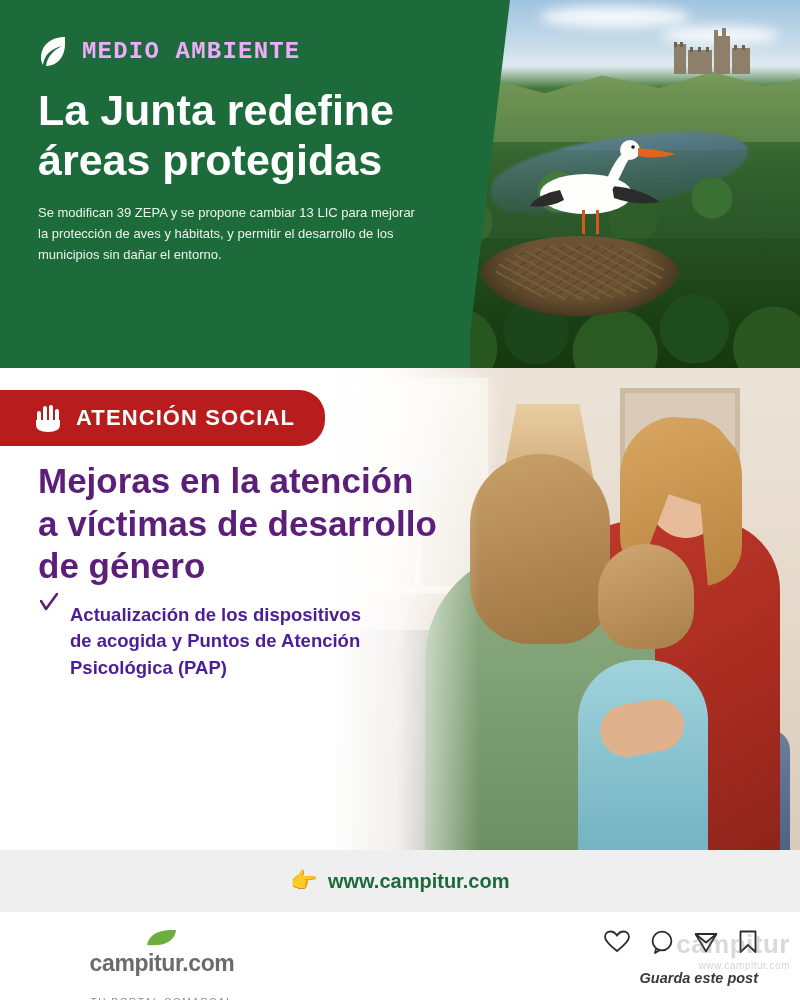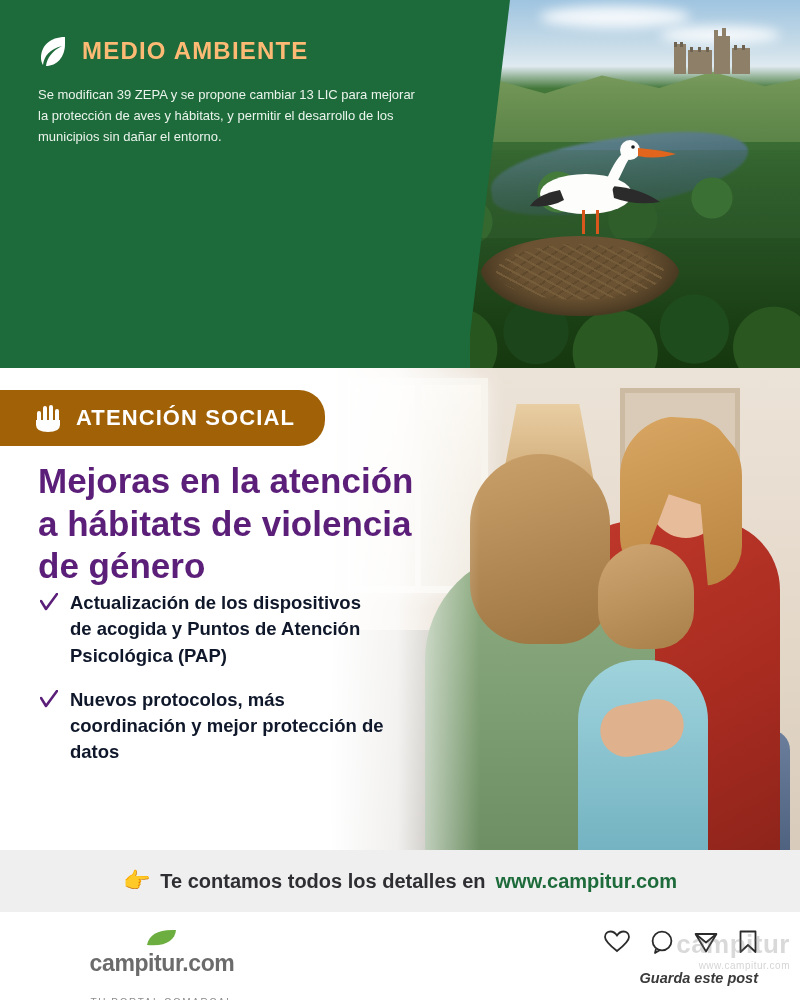--- a/index.html
+++ b/index.html
@@ -95,21 +95,21 @@
     background:#1d6b3a;
     clip-path: polygon(0 0, 100% 0, 45% 100%, 0 100%);
   }
   .kicker1 {
     position: relative; z-index: 3;
     display: flex; align-items: center; gap: 14px;
     padding: 34px 0 0 38px;
   }
   .kicker1 .leaf-icon { width: 30px; height: 34px; flex: 0 0 auto; }
   .kicker1-label {
-    color: #fdba74; font-size: 24px; font-weight: bold; letter-spacing: 1.2px;
+    color: #f0abfc; font-size: 24px; font-weight: bold; letter-spacing: 1.2px; font-family: Liberation Mono, monospace;
   }
   .headline1 {
     position: relative; z-index: 3;
     margin: 18px 0 0 38px;
     color: #ffffff; font-size: 43px; line-height: 1.16; font-weight: bold;
     width: 390px;
   }
   .body1 {
     position: relative; z-index: 3;
     margin: 16px 0 0 38px; width: 380px;
@@ -213,21 +213,21 @@
     background: #e0b18d; border-radius: 30px; transform: rotate(-10deg);
   }
   .s2-fade {
     position:absolute; left:0; top:0; width: 150px; height: 100%;
     background: linear-gradient(to right, #ffffff 0%, rgba(255,255,255,.85) 45%, rgba(255,255,255,0) 100%);
   }
 
   .badge2 {
     position: absolute; left: 0; top: 22px; z-index: 4;
     display: flex; align-items: center; gap: 14px;
-    background: #a16207; color: #fff;
+    background: #b91c1c; color: #fff;
     padding: 13px 30px 13px 34px;
     border-radius: 0 26px 26px 0;
   }
   .badge2 .hand-icon { width: 28px; height: 30px; flex: 0 0 auto; }
   .badge2-label { font-size: 22px; font-weight: bold; letter-spacing: 1.1px; }
 
   .headline2 {
     position: absolute; left: 38px; top: 92px; z-index: 4;
     width: 400px;
     color: #5b1f79; font-size: 35px; font-weight: bold; line-height: 1.22;
@@ -235,21 +235,21 @@
   .bullets {
     position: absolute; left: 40px; top: 222px; z-index: 4; width: 345px;
   }
   .bullet {
     display: flex; gap: 12px; margin-bottom: 18px;
   }
   .bullet .check {
     flex: 0 0 auto; width: 18px; height: 20px; margin-top: 3px;
   }
   .bullet-text {
-    color: #0f172a; font-size: 18.5px; line-height: 1.42; font-weight: bold;
+    color: #4c1d95; font-size: 18.5px; line-height: 1.42; font-weight: bold; margin-top: 12px;
   }
 
   
   .cta {
     position: absolute; left: 0; top: 850px; width: 800px; height: 62px;
     background: #efefef;
     display: flex; align-items: center; justify-content: center; gap: 10px;
   }
   .cta-hand { font-size: 22px; }
   .cta-text { font-size: 20px; font-weight: bold; color: #2f2f33; }
@@ -339,20 +339,21 @@
       <div class="s1-nest"></div>
     </div>
 
     <div class="sec1-panel">
       <div class="kicker1">
         <svg class="leaf-icon" viewBox="0 0 30 34">
           <path d="M27 3 C12 3 3 12 3 24 C3 28 5 31 5 31 C6 22 12 15 24 12 C14 17 9 24 8 32 C19 32 27 23 27 10 Z" fill="#ffffff"></path>
         </svg>
         <span class="kicker1-label">MEDIO AMBIENTE</span>
       </div>
+      <div class="headline1">La Junta redefine áreas protegidas</div>
       <div class="body1">Se modifican 39 ZEPA y se propone cambiar 13 LIC para mejorar la protección de aves y hábitats, y permitir el desarrollo de los municipios sin dañar el entorno.</div>
     </div>
   </div>
 
   <div class="sec2">
 
     <div class="sec2-photo">
       <div class="s2-room"></div>
       <div class="s2-window"></div>
       <div class="s2-lamp"></div>
@@ -383,41 +384,34 @@
           <rect x="3" y="8" width="4" height="12" rx="2"></rect>
           <rect x="9" y="3" width="4" height="17" rx="2"></rect>
           <rect x="15" y="2" width="4" height="18" rx="2"></rect>
           <rect x="21" y="6" width="4" height="14" rx="2"></rect>
           <path d="M2 17 h24 v5 q0 7 -12 7 q-12 0 -12 -7 z"></path>
         </g>
       </svg>
       <span class="badge2-label">ATENCIÓN SOCIAL</span>
     </div>
 
-    <div class="headline2">Mejoras en la atención a hábitats de violencia de género</div>
+    <div class="headline2">Mejoras en la atención a víctimas de desarrollo de género</div>
 
     <div class="bullets">
       <div class="bullet">
         <svg class="check" viewBox="0 0 18 20">
           <path d="M1 8 L6 16 L17 1" fill="none" stroke="#5b1f79" stroke-width="2.6" stroke-linecap="round" stroke-linejoin="round"></path>
         </svg>
         <div class="bullet-text">Actualización de los dispositivos de acogida y Puntos de Atención Psicológica (PAP)</div>
       </div>
-      <div class="bullet">
-        <svg class="check" viewBox="0 0 18 20">
-          <path d="M1 8 L6 16 L17 1" fill="none" stroke="#5b1f79" stroke-width="2.6" stroke-linecap="round" stroke-linejoin="round"></path>
-        </svg>
-        <div class="bullet-text">Nuevos protocolos, más coordinación y mejor protección de datos</div>
-      </div>
     </div>
   </div>
 
   <div class="cta">
     <span class="cta-hand">👉</span>
-    <span class="cta-text">Te contamos todos los detalles en</span>
     <span class="cta-link">www.campitur.com</span>
   </div>
 
   <div class="footer">
     <div class="logo">
       <svg class="logo-mark" viewBox="0 0 34 20">
         <path d="M2 17 C4 6 14 1 31 2 C30 12 21 19 2 17 Z" fill="#6cae3f"></path>
       </svg>
       <div class="logo-word">
         <span>campitur</span><span class="dot">.com</span>

